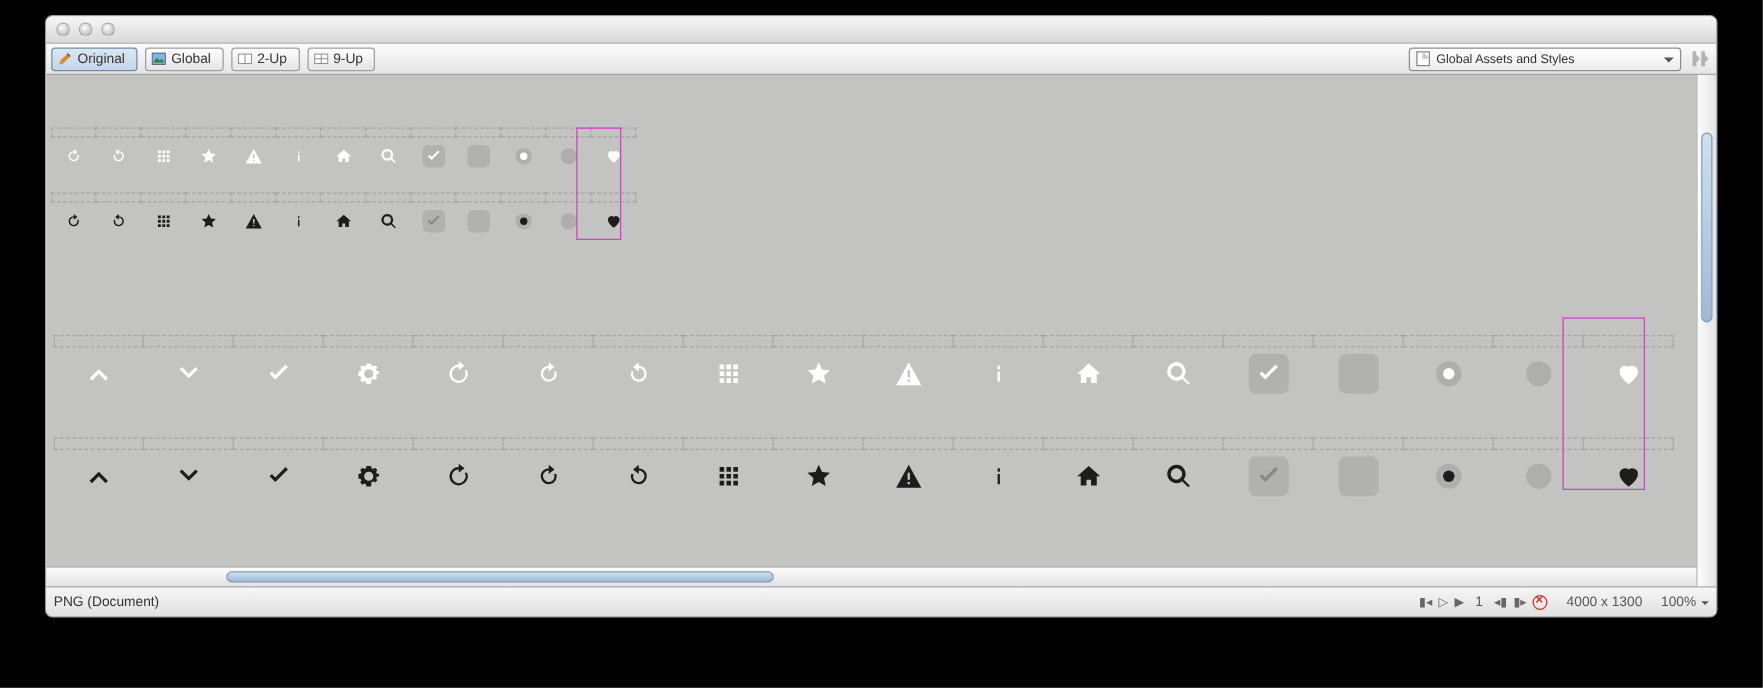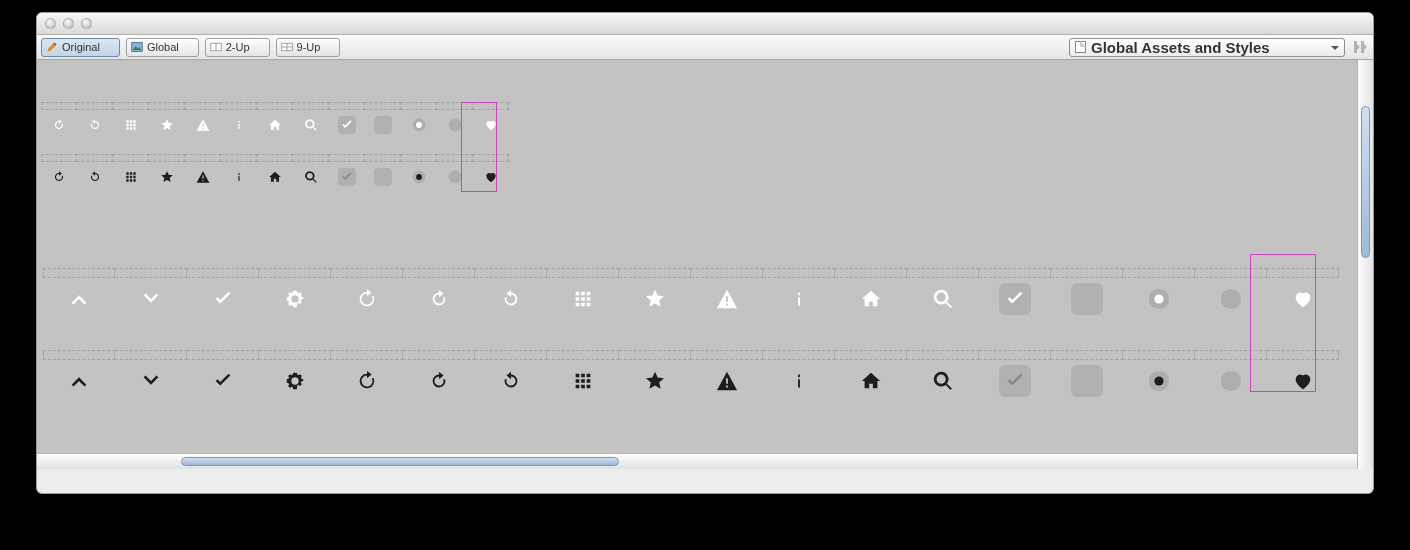--- a/index.html
+++ b/index.html
@@ -8,25 +8,25 @@
   
   .titlebar { height: 22px; background: linear-gradient(#f7f7f7,#d9d9d9); border-bottom: 1px solid #b0b0b0; display:flex; align-items:center; position:relative; }
   .traffic { display:flex; gap:7px; margin-left:8px; }
   .dot { width:11px; height:11px; border-radius:50%; background: radial-gradient(circle at 40% 35%, #fdfdfd, #cfcfcf 60%, #b7b7b7); border:1px solid rgba(0,0,0,0.15); }
   .title-center { position:absolute; left:0; right:0; text-align:center; pointer-events:none; display:flex; justify-content:center; align-items:center; gap:4px; }
   .fw-badge { width:13px; height:12px; background:#2b2b2b; display:inline-flex; align-items:center; justify-content:center; }
   .fw-badge span { font-size:7px; font-weight:bold; color:#ffb400; letter-spacing:-0.5px; }
   .title-text { font-size:12px; color:#333; }
   
   .toolbar { height: 25px; background: linear-gradient(#fbfbfb,#e5e5e5); border-bottom:1px solid #a8a8a8; display:flex; align-items:center; padding:0 4px; }
-  .tab-btn { height:19px; padding:0 19px 0 4px; display:inline-flex; align-items:center; gap:4px; border:1px solid #9f9f9f; background:linear-gradient(#fefefe,#e5e5e5); border-radius:3px; margin-right:6px; cursor:default; font-size:11px; }
+  .tab-btn { height:19px; padding:0 9px 0 4px; display:inline-flex; align-items:center; gap:4px; border:1px solid #9f9f9f; background:linear-gradient(#fefefe,#e5e5e5); border-radius:3px; margin-right:6px; cursor:default; font-size:11px; }
   .tab-btn.active { background:linear-gradient(#dbe7f2,#c3d5e6); border-color:#6b8bab; }
   .tab-icon { width:12px; height:12px; display:inline-block; }
   .toolbar-spacer { flex:1; }
-  .dropdown { width:276px; height:19px; border:1px solid #8f8f8f; background:linear-gradient(#fff,#ececec); border-radius:3px; display:flex; align-items:center; padding:0 16px 0 5px; position:relative; font-size:15px; gap:5px;font-weight:bold; }
+  .dropdown { width:218px; height:19px; border:1px solid #8f8f8f; background:linear-gradient(#fff,#ececec); border-radius:3px; display:flex; align-items:center; padding:0 16px 0 5px; position:relative; font-size:10px; gap:5px; }
   .dropdown::after { content:""; position:absolute; right:5px; top:7px; border:4px solid transparent; border-top-color:#555; }
   .tool-icon-btn { width:20px; height:18px; margin-left:4px; display:flex; align-items:center; justify-content:center; opacity:0.5; }
   
   .canvas-wrap { position:absolute; top:47px; bottom:24px; left:0; right:0; display:flex; }
   .canvas-scroll { flex:1; background:#c3c3c1; position:relative; overflow:hidden; }
   .scroll-v { width:16px; background: linear-gradient(to right,#fdfdfd,#e2e2e2); border-left:1px solid #b3b3b3; position:relative; }
   .scroll-v::after { content:""; position:absolute; left:3px; right:3px; top:46px; height:150px; background: linear-gradient(#d0dff1,#9fb9d7); border:1px solid #7e97b6; border-radius:6px; }
   .scroll-h { position:absolute; left:0; right:16px; bottom:24px; height:16px; background:linear-gradient(#fdfdfd,#e2e2e2); border-top:1px solid #b3b3b3; }
   .scroll-h::after { content:""; position:absolute; top:3px; bottom:3px; left:144px; width:436px; background:linear-gradient(#d0dff1,#9fb9d7); border:1px solid #7e97b6; border-radius:6px; }
   
@@ -576,13 +576,27 @@
             </svg>
           </div>
         </div>
         <div class="sel" style="left: 424px; top: 42px; width: 36px; height: 90px;"></div>
         <div class="sel" style="left: 1213px; top: 194px; width: 66px; height: 138px;"></div>
       </div>
     <div class="scroll-v"></div>
   </div>
   <div class="scroll-h"></div>
 
+  <div class="statusbar">
+    <div class="status-left">PNG (Document)</div>
+    <div class="status-nav">
+      <span class="nav-glyph">▮◂</span>
+      <span class="nav-glyph">▷</span>
+      <span class="nav-glyph">▶</span>
+      <span class="page-num">1</span>
+      <span class="nav-glyph">◂▮</span>
+      <span class="nav-glyph">▮▸</span>
+      <span class="stop-circle"></span>
+      <span class="dims">4000 x 1300</span>
+      <span class="zoom">100%</span>
+    </div>
+  </div>
 </div>
 
 </body></html>

